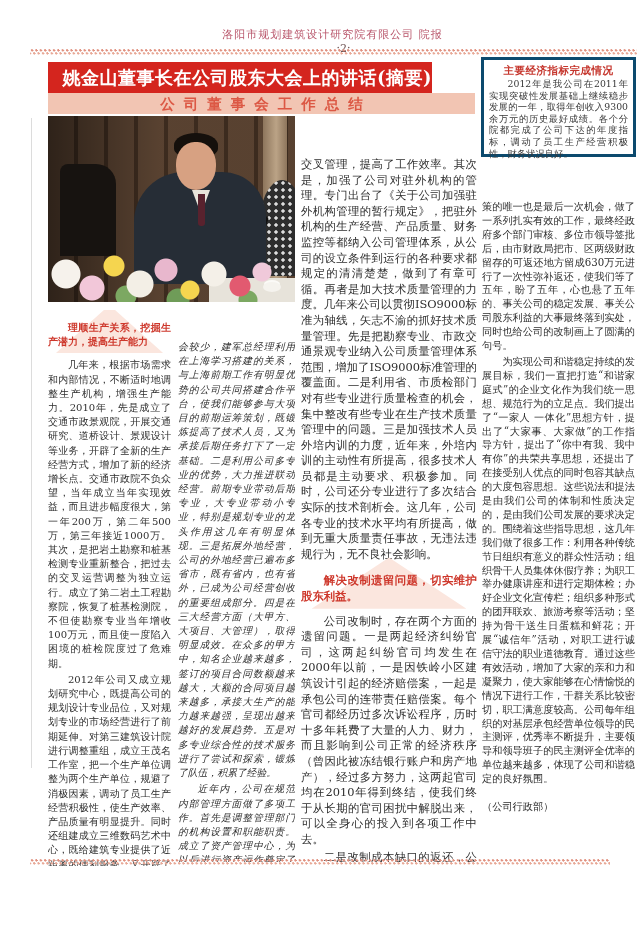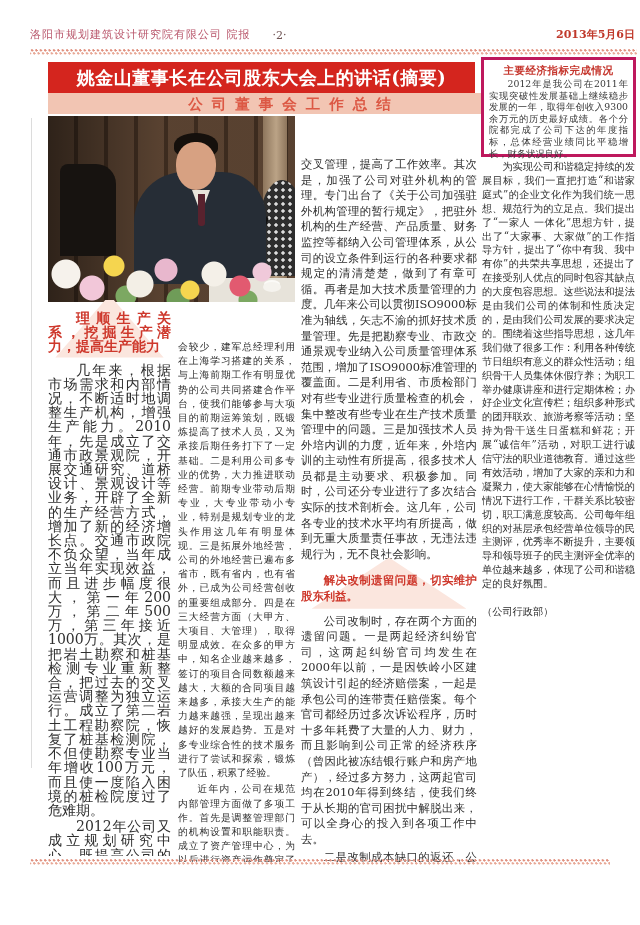--- a/index.html
+++ b/index.html
@@ -3,54 +3,54 @@
 <meta charset="utf-8">
 <style>
   html,body { margin:0; padding:0; background:#ffffff; }
   .page {
     position:relative; width:640px; height:925px; background:#fff; overflow:hidden;
     font-family:"DejaVu Serif","Liberation Serif",serif; color:#2e2e2e;
   }
   
   .masthead {
     position:absolute; left:30px; top:27px; width:605px;
-    display:flex; align-items:flex-end; font-size:11px;
+    display:flex; align-items:center; font-size:11px;flex-direction:column;
   }
   .masthead .name { color:#b9566b; letter-spacing:1px; }
   .masthead .pnum { color:#6d5252; margin-left:22px; }
   .masthead .date { margin-left:auto; color:#c0392b; font-weight:bold; font-size:11px; }
   .orn {
     position:absolute; height:7px;
     background-image:
       radial-gradient(circle at 2px 1.6px, #e09180 1.15px, rgba(0,0,0,0) 1.45px),
       radial-gradient(circle at 2px 1.6px, #e8a896 1.15px, rgba(0,0,0,0) 1.45px);
     background-size:4.4px 3.4px, 4.4px 3.4px;
     background-position:0 0, 2.2px 3.4px;
     background-repeat:repeat-x;
   }
   .orn.top { left:30px; top:49px; width:607px; }
   .orn.bottom { left:30px; top:859px; width:580px; }
   .fold-line { position:absolute; left:31px; top:118px; width:1px; height:650px; background:#dcdcdc; }
 
   
   .headline {
-    position:absolute; left:48px; top:62px; width:427px; height:31px;
+    position:absolute; left:48px; top:62px; width:384px; height:31px;
     background:#d4251e; color:#ffffff; font-weight:bold; font-size:18px;
-    line-height:31px; text-align:center; letter-spacing:0.5px;
+    line-height:31px; text-align:right; letter-spacing:0.5px;
   }
   .subtitle {
     position:absolute; left:48px; top:93px; width:427px; height:21px;
     background:#f2c5b3; color:#dc5844; font-weight:bold; font-size:14.5px;
-    line-height:21px; text-align:center; letter-spacing:9px; text-indent:9px;padding-left:28px;
+    line-height:21px; text-align:center; letter-spacing:9px; text-indent:9px;
   }
 
   
   .sidebar-box {
     position:absolute; left:481px; top:57px; width:155px; height:100px;
-    border:3px solid #be185d; box-sizing:border-box; background:#fff;
+    border:3px solid #0c4a6e; box-sizing:border-box; background:#fff;
     padding:3px 5px 2px;
   }
   .sidebar-title { color:#c5352c; font-weight:bold; font-size:10.5px; text-align:center; line-height:14px; letter-spacing:0.5px; }
   .sidebar-body { margin:1px 0 0; font-size:9.3px; line-height:11.6px; text-align:justify; text-indent:2em; color:#383838; }
 
   
   .photo { position:absolute; left:48px; top:116px; width:247px; height:186px; overflow:hidden; background:#55402f; }
   .wood { position:absolute; inset:0;
     background:
       linear-gradient(90deg, rgba(0,0,0,0.5), rgba(0,0,0,0.05) 45%),
@@ -94,22 +94,22 @@
 
   
   .col { position:absolute; overflow:hidden; text-align:justify; }
   .col p { margin:0 0 2px; text-indent:2em; }
   .col p.cont { text-indent:0;margin-top:40px; }
   .col p.h { color:#ce382c; font-weight:bold; position:relative; margin:11px 0 9px; z-index:0; }
   .col p.h::before {
     content:""; position:absolute; left:6%; right:6%; top:-16px; bottom:-4px;
     background:#fbe6de; clip-path:polygon(50% 0,100% 100%,0 100%); z-index:-1;
   }
-  .col1 { left:48px;  top:300px; width:123px; height:556px; font-size:14px;  line-height:14.2px; }
-  .col2 { left:178px; top:300px; width:117px; height:562px; font-size:9.8px;  line-height:14.2px; }
+  .col1 { left:48px;  top:310px; width:123px; height:556px; font-size:10px;  line-height:14.2px; }
+  .col2 { left:178px; top:300px; width:117px; height:562px; font-size:9.8px;  line-height:14.2px;font-style:italic; }
   .col3 { left:301px; top:117px; width:176px; height:745px; font-size:11.4px; line-height:15.6px; }
   .col4 { left:482px; top:160px; width:153px; height:702px; font-size:10.2px; line-height:13.9px; }
   .byline { text-align:left; text-indent:0 !important; padding-right:6px; margin-top:14px !important; }
 </style>
 </head>
 <body>
 
 <div class="page">
 
   <div class="masthead">
@@ -118,21 +118,21 @@
     <span class="date">2013年5月6日</span>
   </div>
   <div class="orn top"></div>
   <div class="fold-line"></div>
 
   <div class="headline">姚金山董事长在公司股东大会上的讲话(摘要)</div>
   <div class="subtitle">公司董事会工作总结</div>
 
   <div class="sidebar-box">
     <div class="sidebar-title">主要经济指标完成情况</div>
-    <p class="sidebar-body">2012年是我公司在2011年实现突破性发展基础上继续稳步发展的一年，取得年创收入9300余万元的历史最好成绩。各个分院都完成了公司下达的年度指标，总体经营业绩同比平稳增长，财务状况良好。</p>
+    <p class="sidebar-body">2012年是我公司在2011年实现突破性发展基础上继续稳步发展的一年，取得年创收入9300余万元的历史最好成绩。各个分院都完成了公司下达的年度指标，调动了员工生产经营积极性，财务状况良好。</p>
   </div>
 
   <div class="photo">
     <div class="wood"></div>
     <div class="pillar"></div>
     <div class="chair"></div>
     <div class="attendee"></div>
     <div class="mic"></div>
     <div class="man-suit"></div>
     <div class="man-hair"></div>
@@ -157,18 +157,19 @@
   </div>
 
   <div class="col col3">
     <p class="cont">交叉管理，提高了工作效率。其次是，加强了公司对驻外机构的管理。专门出台了《关于公司加强驻外机构管理的暂行规定》，把驻外机构的生产经营、产品质量、财务监控等都纳入公司管理体系，从公司的设立条件到运行的各种要求都规定的清清楚楚，做到了有章可循。再者是加大技术质量管理的力度。几年来公司以贯彻ISO9000标准为轴线，矢志不渝的抓好技术质量管理。先是把勘察专业、市政交通景观专业纳入公司质量管理体系范围，增加了ISO9000标准管理的覆盖面。二是利用省、市质检部门对有些专业进行质量检查的机会，集中整改有些专业在生产技术质量管理中的问题。三是加强技术人员外培内训的力度，近年来，外培内训的主动性有所提高，很多技术人员都是主动要求、积极参加。同时，公司还分专业进行了多次结合实际的技术剖析会。这几年，公司各专业的技术水平均有所提高，做到无重大质量责任事故，无违法违规行为，无不良社会影响。</p>
     <p class="h">解决改制遗留问题，切实维护股东利益。</p>
     <p>公司改制时，存在两个方面的遗留问题。一是两起经济纠纷官司，这两起纠纷官司均发生在2000年以前，一是因铁岭小区建筑设计引起的经济赔偿案，一起是承包公司的连带责任赔偿案。每个官司都经历过多次诉讼程序，历时十多年耗费了大量的人力、财力，而且影响到公司正常的经济秩序（曾因此被冻结银行账户和房产地产），经过多方努力，这两起官司均在2010年得到终结，使我们终于从长期的官司困扰中解脱出来，可以全身心的投入到各项工作中去。</p>
     <p>二是改制成本缺口的返还，公司改制时，由于改制成本远大于国有资产存量，曾一度给公司员工改制信心造成影响。改制后，我们一直积极努力，按程序要求争取改制成本缺口返还工作，但过程多有周折。2011年，我们抓住公司改制满五年后改制成本缺口可以“由同级财政用改制后新企业上缴的地方留成限额内给予一次性弥补”这一优惠政</p>
   </div>
 
   <div class="col col4">
+    <p class="cont">策的唯一也是最后一次机会，做了一系列扎实有效的工作，最终经政府多个部门审核、多位市领导签批后，由市财政局把市、区两级财政留存的可返还地方留成630万元进行了一次性弥补返还，使我们等了五年，盼了五年，心也悬了五年的、事关公司的稳定发展、事关公司股东利益的大事最终落到实处，同时也给公司的改制画上了圆满的句号。</p>
     <p>为实现公司和谐稳定持续的发展目标，我们一直把打造“和谐家庭式”的企业文化作为我们统一思想、规范行为的立足点。我们提出了“一家人 一体化”思想方针，提出了“大家事、大家做”的工作指导方针，提出了“你中有我、我中有你”的共荣共享思想，还提出了在接受别人优点的同时包容其缺点的大度包容思想。这些说法和提法是由我们公司的体制和性质决定的，是由我们公司发展的要求决定的。围绕着这些指导思想，这几年我们做了很多工作：利用各种传统节日组织有意义的群众性活动；组织骨干人员集体休假疗养；为职工举办健康讲座和进行定期体检；办好企业文化宣传栏；组织多种形式的团拜联欢、旅游考察等活动；坚持为骨干送生日蛋糕和鲜花；开展“诚信年”活动，对职工进行诚信守法的职业道德教育。通过这些有效活动，增加了大家的亲和力和凝聚力，使大家能够在心情愉悦的情况下进行工作，干群关系比较密切，职工满意度较高。公司每年组织的对基层承包经营单位领导的民主测评，优秀率不断提升，主要领导和领导班子的民主测评全优率的单位越来越多，体现了公司和谐稳定的良好氛围。</p>
     <p class="byline">（公司行政部）</p>
   </div>
 
   <div class="orn bottom"></div>
 </div>
 
 </body></html>

